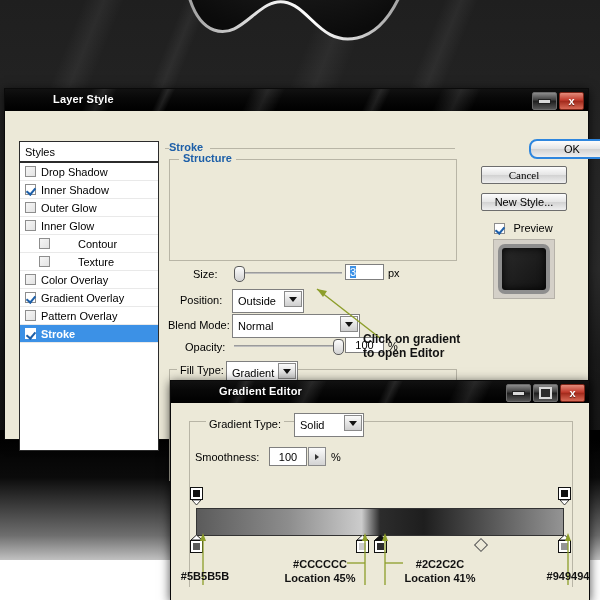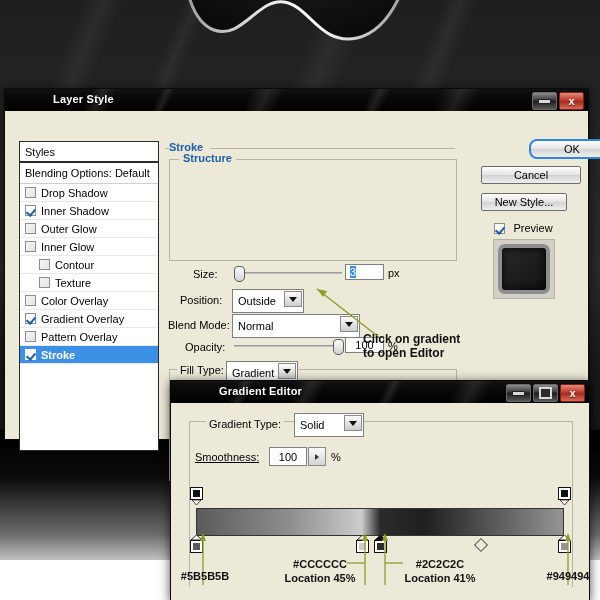--- a/index.html
+++ b/index.html
@@ -70,21 +70,21 @@
     border:solid #1d5fa8;border-width:0 2px 2px 0;transform:rotate(40deg);}
 
   
   #styles-list{position:absolute;left:14px;top:118px;width:140px;height:310px;
     background:#fff;border:1px solid #2b2b2b;box-sizing:border-box;}
   .srow{height:18px;display:flex;align-items:center;padding-left:5px;font-size:11px;
     border-bottom:1px solid #e9e9e9;color:#000;box-sizing:border-box;}
   .srow.hdr{height:21px;font-size:11px;border-bottom:2px solid #2b2b2b;}
   .srow.hdr2{height:21px;font-size:11px;border-bottom:1px solid #cfcfcf;}
   .srow .cbx{margin-right:5px;}
-  .srow.indent{padding-left:19px;}
+  .srow.indent{padding-left:19px;gap:23px;}
   .srow.sel{background:#3c91e6;color:#fff;font-weight:bold;}
   .srow.sel .cbx{border-color:#fff;}
 
   
   .btn{height:18px;border:1px solid #6d6d6d;border-radius:2px;
     background:linear-gradient(180deg,#fdfdfd,#e4e4e4 50%,#d2d2d2 51%,#efefef);
     font-size:11px;display:flex;align-items:center;justify-content:center;color:#000;
     box-sizing:border-box;}
   .btn.def{border:2px solid #2e86de;border-radius:8px;margin-left:48px;}
 
@@ -144,23 +144,20 @@
       </div>
     </div>
   </div>
 
   <div class="body" style="position:absolute;left:0;top:22px;width:583px;height:328px;">
 
     <div id="styles-list" style="left:14px;top:30px;">
       <div class="srow hdr">
         <span>Styles</span>
       </div>
-      <div class="srow hdr2">
-        <span>Blending Options: Default</span>
-      </div>
       <div id="effects-rows">
           <div class="srow">
             <span class="cbx off"></span>
             <span>Drop Shadow</span>
           </div>
           <div class="srow">
             <span class="cbx on"></span>
             <span>Inner Shadow</span>
           </div>
           <div class="srow">
@@ -286,21 +283,21 @@
         <div class="knob" style="left:78px;"></div>
     </div>
     <div class="field" style="position:absolute;left:330px;top:365px;width:42px;justify-content:center;">
       <span>80</span>
     </div>
     <div class="lbl" style="position:absolute;left:376px;top:368px;color:#9a9a9a;">%</div>
 
     <div class="btn def" style="position:absolute;left:476px;top:28px;width:86px;height:20px;">
       <span>OK</span>
     </div>
-    <div class="btn" style="position:absolute;left:476px;top:55px;width:100px;">
+    <div class="btn" style="position:absolute;left:476px;top:55px;width:86px;font-family:Liberation Serif, serif;">
       <span>Cancel</span>
     </div>
     <div class="btn" style="position:absolute;left:476px;top:82px;width:86px;">
       <span>New Style...</span>
     </div>
     <div style="position:absolute;left:489px;top:107px;">
       <span class="cbx on"></span>
       <span class="lbl" style="margin-left:4px;">Preview</span>
     </div>
     <div style="position:absolute;left:488px;top:128px;width:62px;height:60px;background:#d4d0c8;border:1px solid #b5b1a8;box-sizing:border-box;
@@ -336,21 +333,21 @@
   <div class="body" style="position:absolute;left:0;top:22px;width:418px;height:198px;">
 
     <div class="grp" style="left:18px;top:18px;width:382px;height:165px;border-bottom:none;"></div>
 
     <div class="lbl" style="position:absolute;left:35px;top:15px;background:#ece9d8;padding:0 3px;">Gradient Type:</div>
     <div class="combo" style="position:absolute;left:123px;top:10px;width:70px;background:#fff;">
       <span>Solid</span>
       <span class="arrow"></span>
     </div>
 
-    <div class="lbl" style="position:absolute;left:24px;top:48px;text-decoration:underline;">Smoothness:</div>
+    <div class="lbl" style="position:absolute;left:24px;top:48px;">Smoothness:</div>
     <div class="field" style="position:absolute;left:98px;top:44px;width:38px;justify-content:center;height:19px;">
       <span>100</span>
     </div>
     <div style="position:absolute;left:137px;top:44px;width:18px;height:19px;
                 background:linear-gradient(180deg,#fbfbfb,#d3d3d3);border:1px solid #8a8a8a;box-sizing:border-box;
                 display:flex;align-items:center;justify-content:center;">
       <span style="border-top:3px solid transparent;border-bottom:3px solid transparent;border-left:4px solid #333;"></span>
     </div>
     <div class="lbl" style="position:absolute;left:160px;top:48px;">%</div>
 

